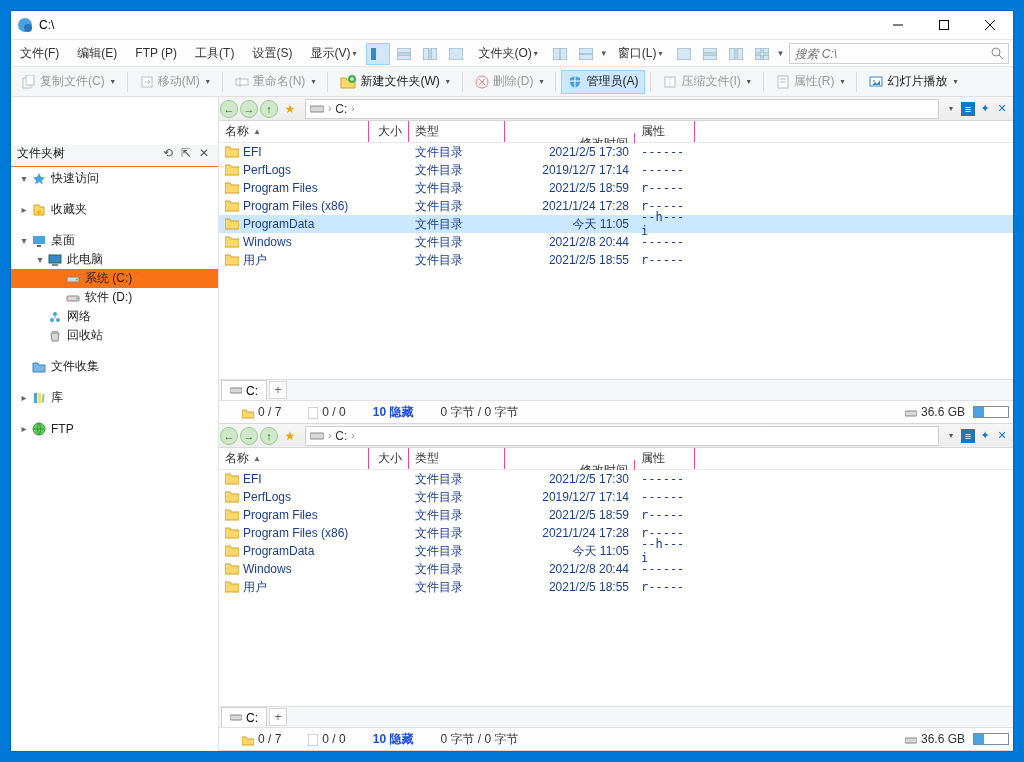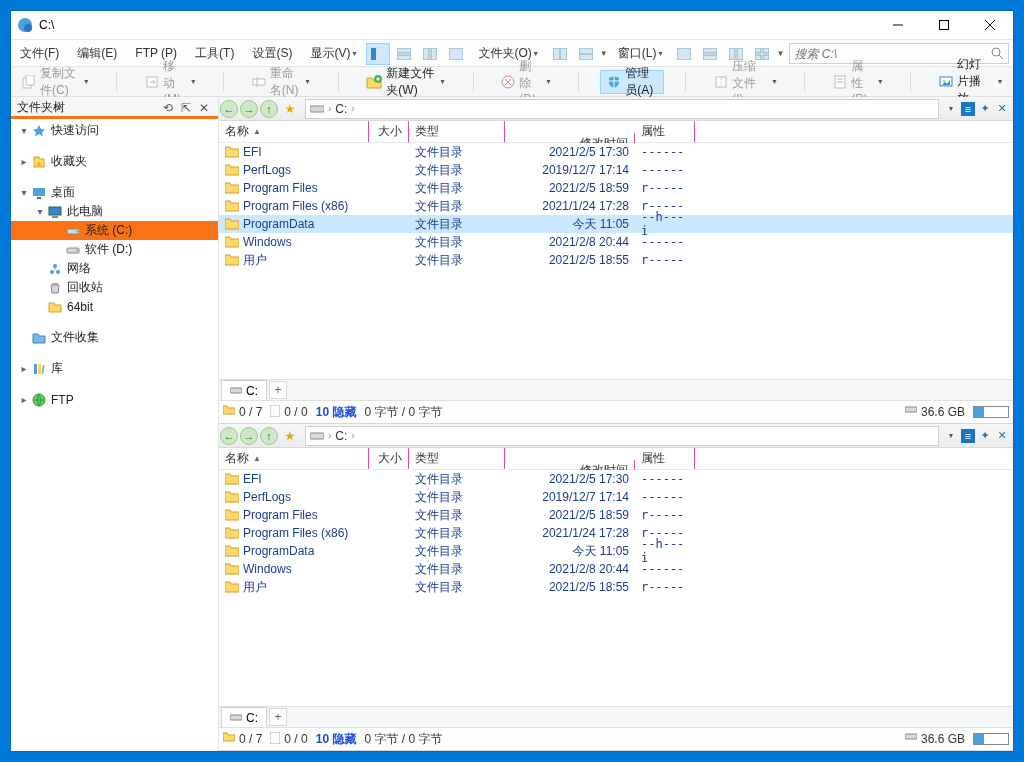--- a/index.html
+++ b/index.html
@@ -9,29 +9,29 @@
 .titlebar .icon { width: 16px; height: 16px; margin-right: 6px; }
 .titlebar .title { flex: 1; font-size: 12px; color: #000; }
 .winbtn { width: 46px; height: 28px; display: flex; align-items: center; justify-content: center; color: #000; }
 .menubar { height: 28px; background: #fdfdfd; border-top: 1px solid #e6e6e6; border-bottom: 1px solid #e6e6e6; display: flex; align-items: stretch; }
 .menuitem { padding: 0 9px; display: flex; align-items: center; color: #333; position: relative; }
 .menudrop { width: 10px; display: flex; align-items: center; justify-content: center; color: #555; }
 .viewbtn { width: 24px; height: 22px; margin: 3px 1px; border: 1px solid transparent; display: flex; align-items: center; justify-content: center; }
 .viewbtn.active { background: #cce8ff; border-color: #99d1ff; }
 .searchbox { flex: 1; margin: 3px 4px; height: 21px; border: 1px solid #d0d0d0; display: flex; align-items: center; padding: 0 4px; color: #888; min-width: 120px; }
 .searchbox input { border: none; outline: none; flex: 1; font-style: italic; color: #4c1d95; background: transparent; }
-.toolbar { height: 30px; background: #f5f6f7; border-bottom: 1px solid #e0e0e0; display: flex; align-items: center; padding: 0 4px; gap: 18px; }
+.toolbar { height: 30px; background: #f5f6f7; border-bottom: 1px solid #e0e0e0; display: flex; align-items: center; padding: 0 4px; gap: 2px; }
 .toolbtn { height: 24px; padding: 0 6px; display: flex; align-items: center; gap: 4px; color: #222; border: 1px solid transparent; }
 .toolbtn.disabled { color: #9a9a9a; }
 .toolbtn.active { background: #cce8ff; border-color: #99d1ff; }
 .toolsep { width: 1px; height: 20px; background: #dcdcdc; margin: 0 3px; }
 .dropcaret { font-size: 8px; color: #555; margin-left: 2px; }
 .body { flex: 1; display: flex; min-height: 0; }
 .sidebar { width: 208px; background: #fff; border-right: 1px solid #e4e4e4; display: flex; flex-direction: column; }
-.sidehdr { height: 22px; background: #f5f6f7; border-bottom: 3px solid #f97316; display: flex; align-items: flex-end; padding: 0 6px; color: #222; }
+.sidehdr { height: 22px; background: #f5f6f7; border-bottom: 1px solid #f97316; display: flex; align-items: flex-start; padding: 0 6px; color: #222; margin-top: 48px; }
 .sidehdr .sp { flex: 1; }
 .sidehdr .sbtn { width: 16px; height: 16px; display: flex; align-items: center; justify-content: center; color: #555; margin-left: 2px; }
 .tree { flex: 1; overflow: auto; padding: 2px 0; }
 .treeitem { height: 19px; display: flex; align-items: center; padding-left: 6px; color: #222; white-space: nowrap; }
 .treeitem .exp { width: 14px; display: inline-flex; justify-content: center; color: #666; font-size: 10px; }
 .treeitem .ticon { width: 16px; height: 16px; margin-right: 4px; display: inline-flex; align-items: center; justify-content: center; }
 .treeitem.selected { background: #f97316; }
 .treeitem.d1 { padding-left: 22px; }
 .treeitem.d2 { padding-left: 40px; }
 .panes { flex: 1; display: flex; flex-direction: column; min-width: 0; }
@@ -57,21 +57,21 @@
 .row .c-name { width: 150px; display: flex; align-items: center; gap: 4px; }
 .row .c-size { width: 40px; text-align: right; }
 .row .c-type { width: 96px; }
 .row .c-date { width: 130px; text-align: right; font-variant-numeric: tabular-nums; }
 .row .c-attr { width: 60px; font-family: monospace; }
 .row.selected { background: #cce8ff; }
 .tabstrip { height: 22px; background: #f5f6f7; border-top: 1px solid #e0e0e0; border-bottom: 1px solid #e0e0e0; display: flex; align-items: center; }
 .tab { height: 20px; padding: 0 8px; display: flex; align-items: center; gap: 4px; background: #fff; border: 1px solid #d0d0d0; border-bottom: none; margin-left: 2px; }
 .tabadd { width: 18px; height: 18px; display: flex; align-items: center; justify-content: center; color: #666; margin-left: 2px; border: 1px solid #d8d8d8; background: #fdfdfd; }
 .status { height: 22px; background: #fdfdfd; display: flex; align-items: center; padding: 0 4px; gap: 8px; color: #333; }
-.status .seg { display: flex; align-items: flex-start; gap: 4px; }
+.status .seg { display: flex; align-items: flex-end; gap: 4px; margin-left: 19px; }
 .status .red { color: #1d4ed8; font-weight: bold; }
 .status .sp { flex: 1; }
 .diskbar { width: 36px; height: 12px; border: 1px solid #888; background: #fff; position: relative; }
 .diskbar .fill { position: absolute; left: 0; top: 0; bottom: 0; width: 28%; background: #4aa3e0; }
 svg { display: block; }
 .caret-down::after { content: "▾"; font-size: 9px; color: #555; }
 </style>
 </head>
 <body>
 
@@ -385,29 +385,20 @@
           </div>
           <div class="treeitem d1">
             <span class="exp"> </span>
             <span class="ticon">
               <svg width="14" height="14">
                 <path d="M3 4h8l-1 8H4z" fill="#d8d8d8" stroke="#888"></path>
                 <rect x="4" y="2" width="6" height="2" fill="#aaa"></rect>
               </svg>
             </span>
             <span>回收站</span>
-          </div>
-          <div class="treeitem d1">
-            <span class="exp"> </span>
-            <span class="ticon">
-              <svg width="14" height="14">
-                <path d="M1 3h5l1 2h6v7H1z" fill="#ffd86b" stroke="#cda030"></path>
-              </svg>
-            </span>
-            <span>64bit</span>
           </div>
           <div style="height: 12px;"></div>
           <div class="treeitem d0">
             <span class="exp"> </span>
             <span class="ticon">
               <svg width="14" height="14">
                 <path d="M1 3h5l1 2h6v7H1z" fill="#7ab8e0" stroke="#3a87c8"></path>
               </svg>
             </span>
             <span>文件收集</span>

